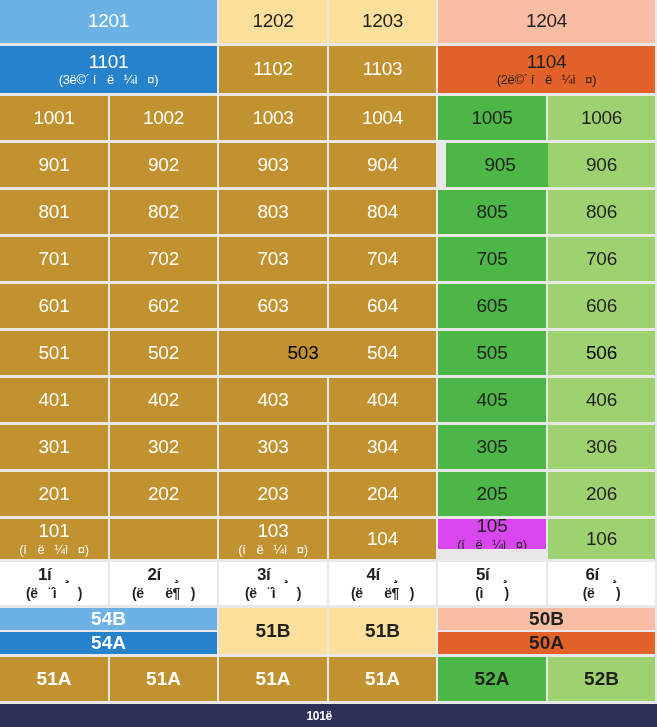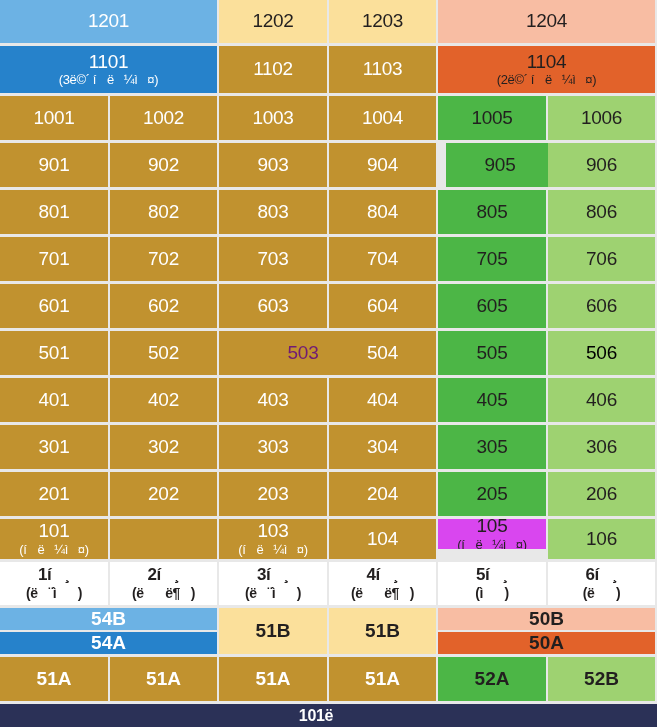--- a/index.html
+++ b/index.html
@@ -56,21 +56,21 @@
   }
   .footer {
     position: absolute;
     left: 0;
     width: 657px;
     display: flex;
     align-items: center;
     justify-content: center;
   }
   .footer .num {
-    font-size: 16px;
+    font-size: 12px;
     font-weight: bold;
     color: #ffffff;
     letter-spacing: -0.3px;
   }
   .empty { }
 </style>
 </head>
 <body>
 
 <div id="floorplan">
@@ -189,21 +189,21 @@
     </div>
     <div class="cell" style="left: 548px; top: 284px; width: 107px; height: 44px; background: rgb(158, 210, 113); color: rgb(34, 31, 31);">
       <span class="num">606</span>
     </div>
     <div class="cell" style="left: 0px; top: 331px; width: 108px; height: 44px; background: rgb(193, 146, 47); color: rgb(255, 255, 255);">
       <span class="num">501</span>
     </div>
     <div class="cell" style="left: 110px; top: 331px; width: 107px; height: 44px; background: rgb(193, 146, 47); color: rgb(255, 255, 255);">
       <span class="num">502</span>
     </div>
-    <div class="cell" style="left: 219px; top: 331px; width: 130px; height: 44px; background: rgb(193, 146, 47); color: #701a75; padding-left: 38px;">
+    <div class="cell" style="left: 219px; top: 331px; width: 130px; height: 44px; background: rgb(193, 146, 47); color: #000000; padding-left: 38px;">
       <span class="num">503</span>
     </div>
     <div class="cell" style="left: 329px; top: 331px; width: 107px; height: 44px; background: rgb(193, 146, 47); color: rgb(255, 255, 255);">
       <span class="num">504</span>
     </div>
     <div class="cell" style="left: 438px; top: 331px; width: 108px; height: 44px; background: rgb(76, 182, 70); color: rgb(34, 31, 31);">
       <span class="num">505</span>
     </div>
     <div class="cell" style="left: 548px; top: 331px; width: 107px; height: 44px; background: rgb(158, 210, 113); color: #000000;">
       <span class="num">506</span>

